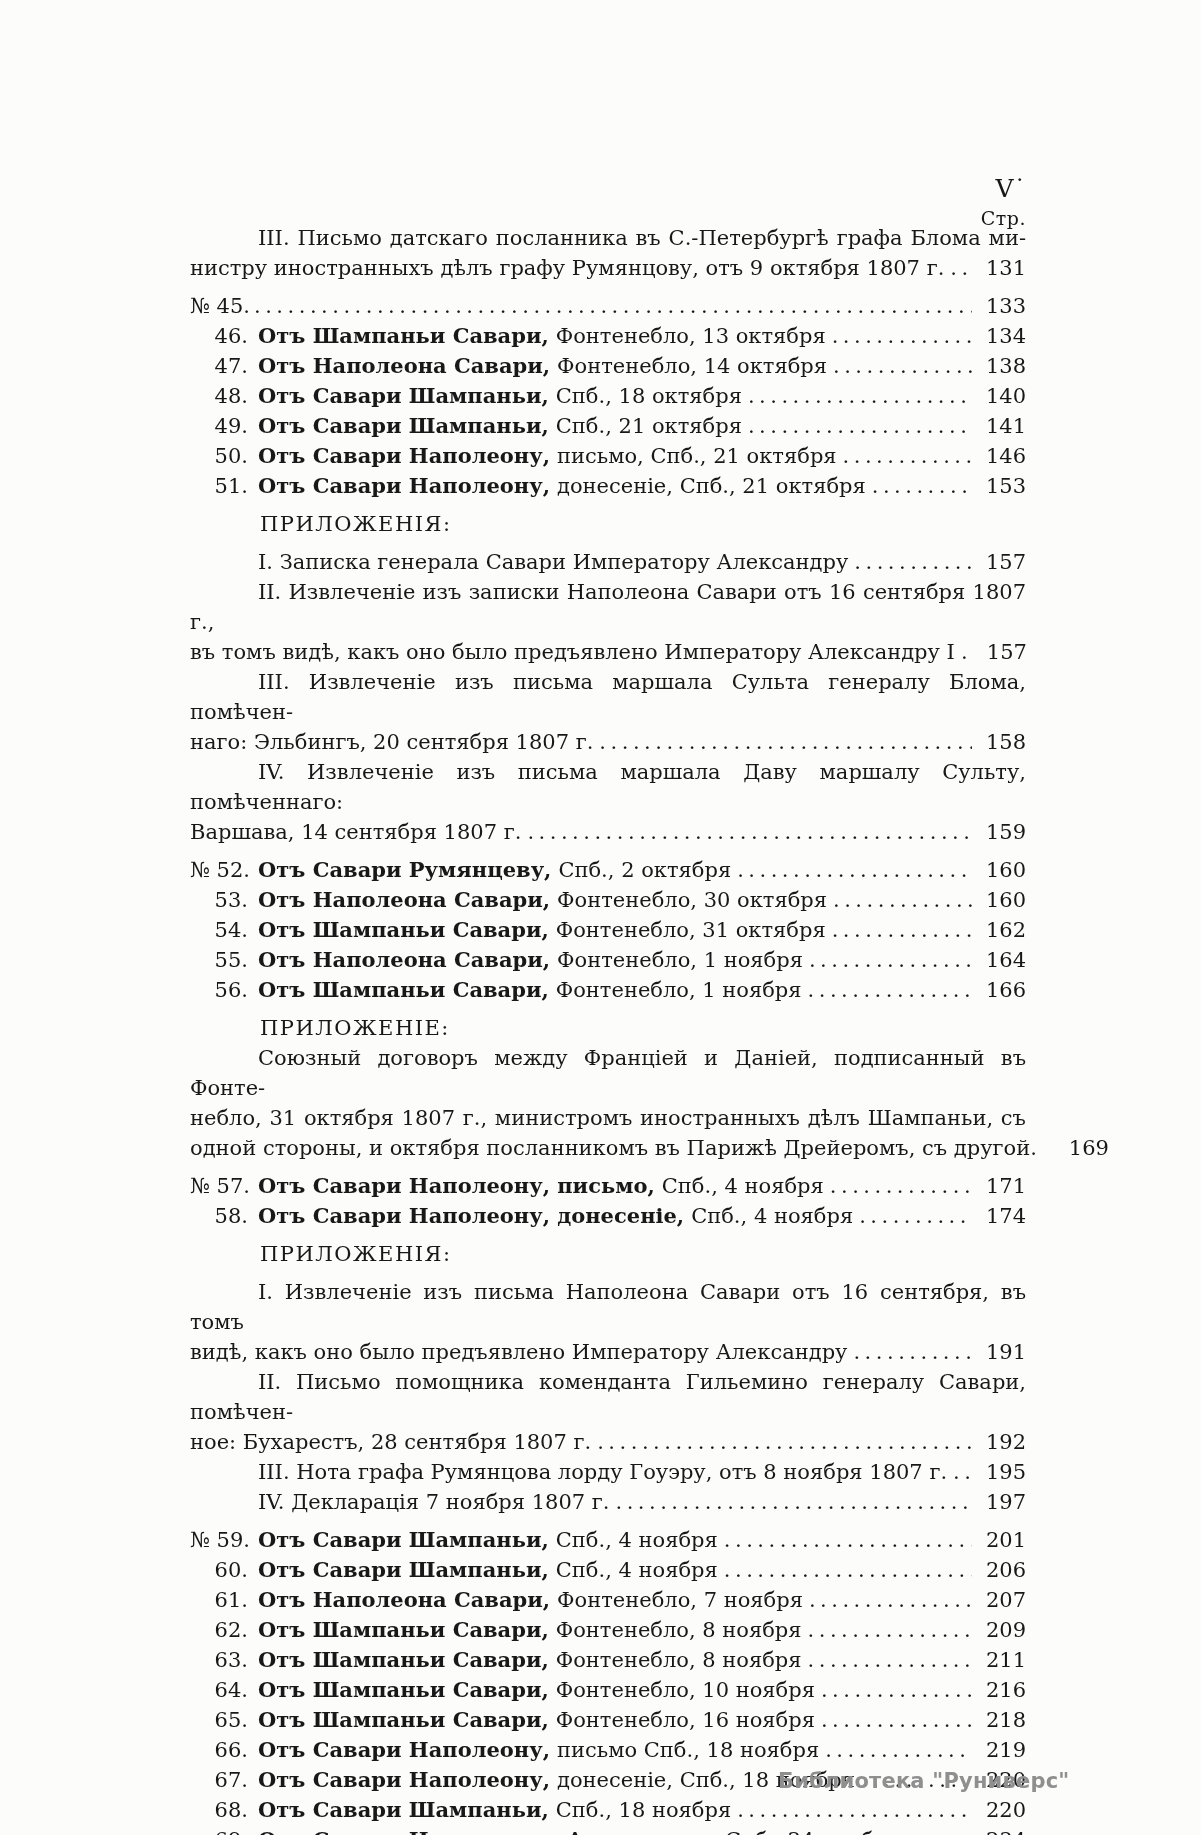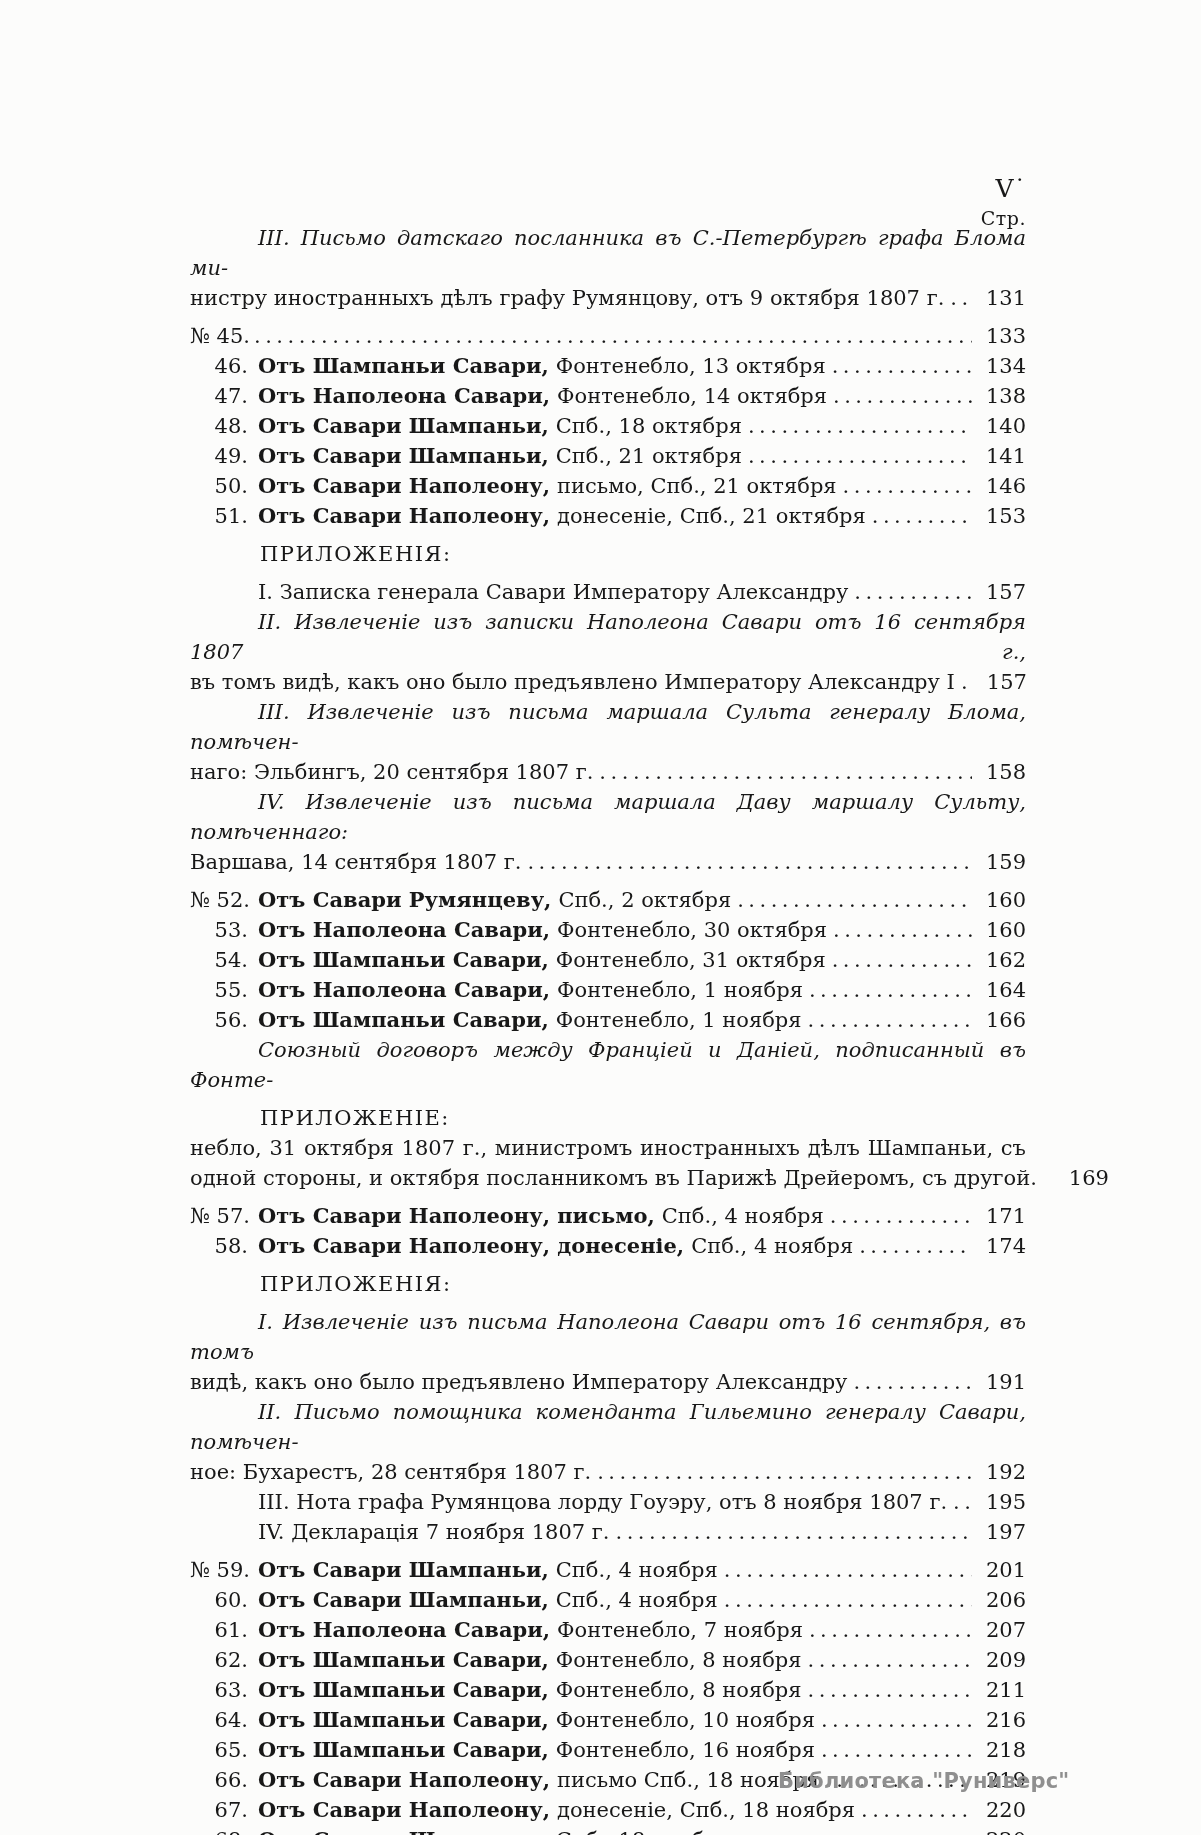--- a/index.html
+++ b/index.html
@@ -17,21 +17,21 @@
     text-align:right;font-size:19px;line-height:20px;letter-spacing:.5px;
   }
   .toc{
     position:absolute;top:223px;left:190px;width:836px;
     font-size:21px;line-height:30px;
   }
   .row{line-height:30px;}
   .gap{margin-top:8px;}
   .flex{display:flex;align-items:center;white-space:nowrap;}
   .fill{text-align:justify;text-align-last:justify;white-space:normal;}
-  .fill.first{text-indent:68px;font-style:italic;}
+  .fill.first{text-indent:68px;}
   .first-indent{display:inline-block;width:68px;flex:none;}
   .num{flex:none;width:58px;text-align:right;white-space:pre;}
   .item-txt{margin-left:10px;flex:none;}
   .bold{font-weight:bold;}
   .rest{margin-left:7px;}
   .dots{flex:1 1 20px;overflow:hidden;min-width:12px;margin:0 8px 0 6px;}
   .dots::after{
     content:"..........................................................................................................";
     letter-spacing:4.5px;
   }
@@ -146,22 +146,22 @@
         <span class="item-txt"><span class="bold">Отъ Наполеона Савари,</span><span class="rest">Фонтенебло, 1 ноября</span></span>
         <span class="dots"></span>
         <span class="pg">164</span>
       </div>
       <div class="row flex item">
         <span class="num">56.</span>
         <span class="item-txt"><span class="bold">Отъ Шампаньи Савари,</span><span class="rest">Фонтенебло, 1 ноября</span></span>
         <span class="dots"></span>
         <span class="pg">166</span>
       </div>
+      <div class="row heading gap">ПРИЛОЖЕНІЕ:</div>
       <div class="row fill first">Союзный договоръ между Франціей и Даніей, подписанный въ Фонте-</div>
-      <div class="row heading gap">ПРИЛОЖЕНІЕ:</div>
       <div class="row fill">небло, 31 октября 1807 г., министромъ иностранныхъ дѣлъ Шампаньи, съ</div>
       <div class="row flex">
         <span class="line-txt">одной стороны, и октября посланникомъ въ Парижѣ Дрейеромъ, съ другой.</span>
         <span class="dots none"></span>
         <span class="pg">169</span>
       </div>
       <div class="row flex item gap">
         <span class="num">№ 57.</span>
         <span class="item-txt"><span class="bold">Отъ Савари Наполеону, письмо,</span><span class="rest">Спб., 4 ноября</span></span>
         <span class="dots"></span>

